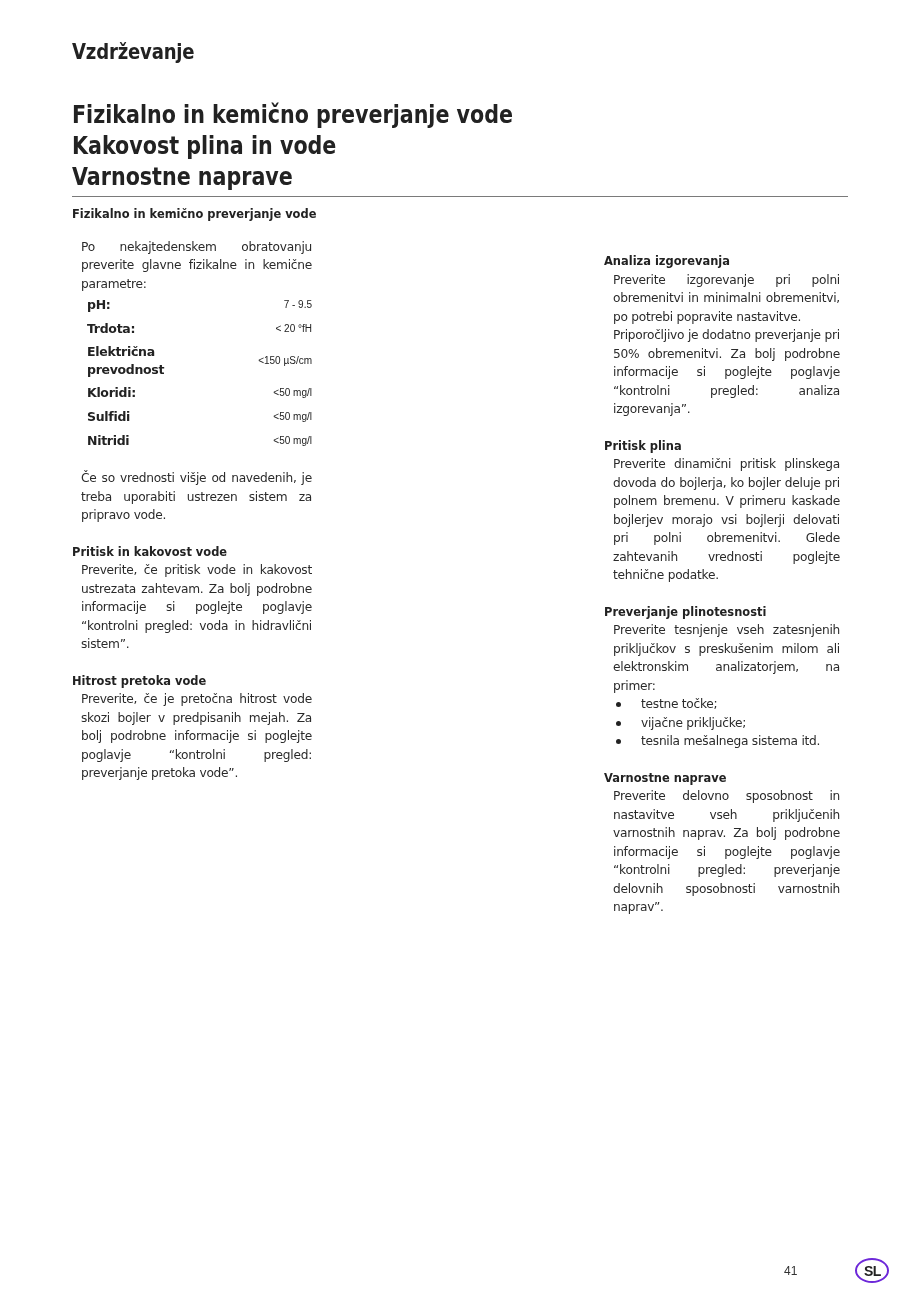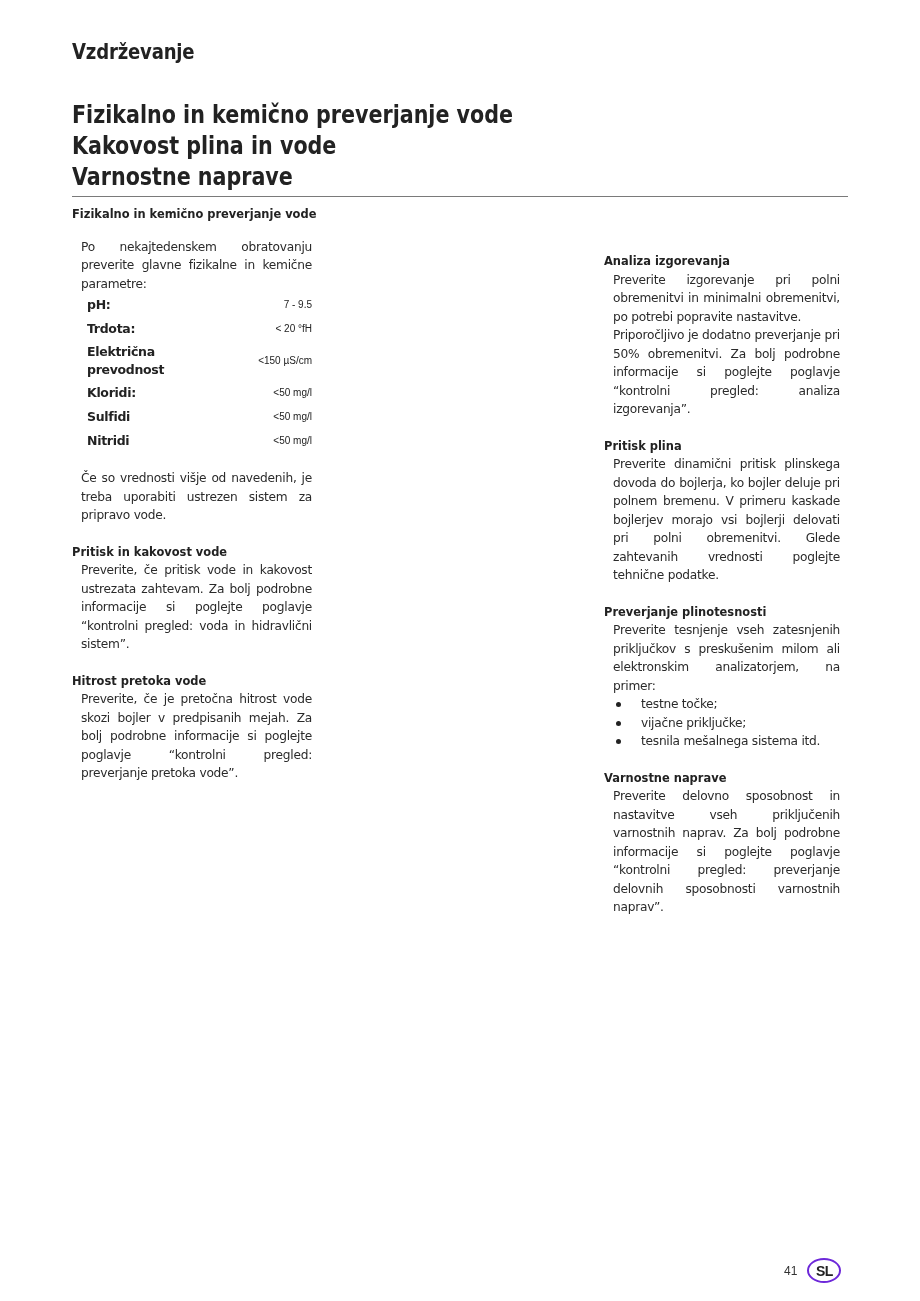--- a/index.html
+++ b/index.html
@@ -56,21 +56,21 @@
     ul.bullets { list-style: none; margin: 0; padding: 0 0 0 9px; }
     ul.bullets li {
       position: relative; padding-left: 28px;
       font-family: "DejaVu Sans", sans-serif; font-size: 12.2px; letter-spacing: -0.25px;
       line-height: 18.5px; color: #2a2a2a;
     }
     ul.bullets li .dot {
       position: absolute; left: 3px; top: 7px; width: 5px; height: 5px; border-radius: 50%;
       background: #222;
     }
-    .footer { position: absolute; left: 784px; top: 1258px; display: flex; align-items: center; }
+    .footer { position: absolute; left: 784px; top: 1258px; display: flex; align-items: center; gap: 48px; }
     .page-num { font-size: 12px; color: #333; margin-right: 10px; }
     .lang-badge {
       width: 30px; height: 21px; border: 2px solid #6d28d9; border-radius: 50%;
       display: flex; align-items: center; justify-content: center;
       font-weight: bold; font-size: 14px; color: #222; letter-spacing: -0.5px;
     }
   </style>
 </head>
 <body>
 

